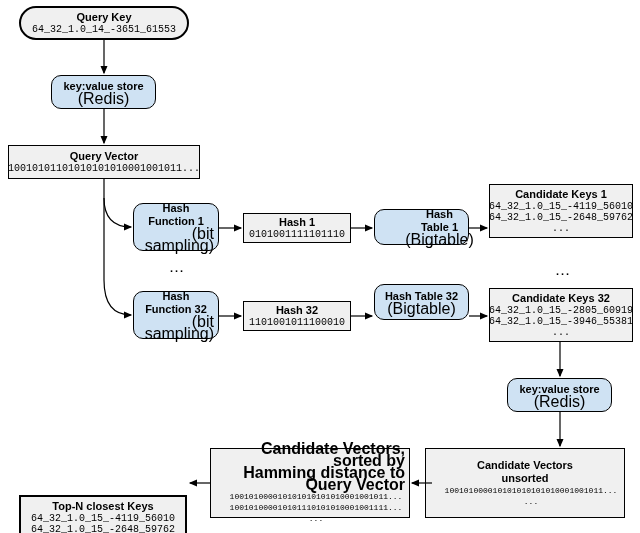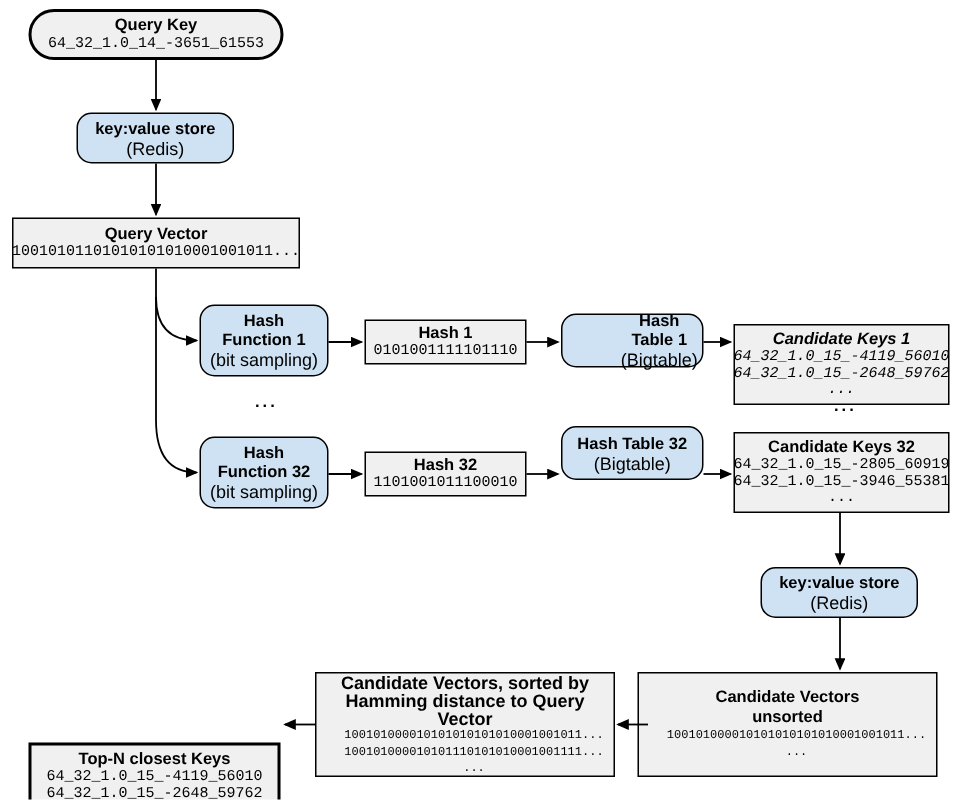--- a/index.html
+++ b/index.html
@@ -30,22 +30,23 @@
   }
   .box.thick {
     border-width: 2px;
   }
   .title {
     font-weight: bold;
     font-size: 11px;
     line-height: 13px;
   }
   .sub {
-    font-size: 12px;
+    font-size: 16px;
     line-height: 12px;
+    text-align: right;
   }
   .mono {
     font-family: "Courier New", monospace;
     font-size: 10px;
     line-height: 11px;
     white-space: nowrap;
   }
   .mono.small {
     font-size: 8px;
     margin-left: 12px;
@@ -110,21 +111,21 @@
 <div class="box blue" style="left:374px; top:209px; width:95px; height:36px;padding-left:40px;">
   <div class="title">Hash Table 1</div>
   <div class="sub">(Bigtable)</div>
 </div>
 
 <div class="box blue" style="left:374px; top:284px; width:95px; height:36px;">
   <div class="title">Hash Table 32</div>
   <div class="sub">(Bigtable)</div>
 </div>
 
-<div class="box" style="left:489px; top:216px; width:144px; height:54px;font-style:italic;">
+<div class="box" style="left:489px; top:184px; width:144px; height:54px;">
   <div class="title">Candidate Keys 1</div>
   <div class="mono">64_32_1.0_15_-4119_56010</div>
   <div class="mono">64_32_1.0_15_-2648_59762</div>
   <div class="mono">...</div>
 </div>
 
 <div class="box" style="left:489px; top:288px; width:144px; height:54px;">
   <div class="title">Candidate Keys 32</div>
   <div class="mono">64_32_1.0_15_-2805_60919</div>
   <div class="mono">64_32_1.0_15_-3946_55381</div>

